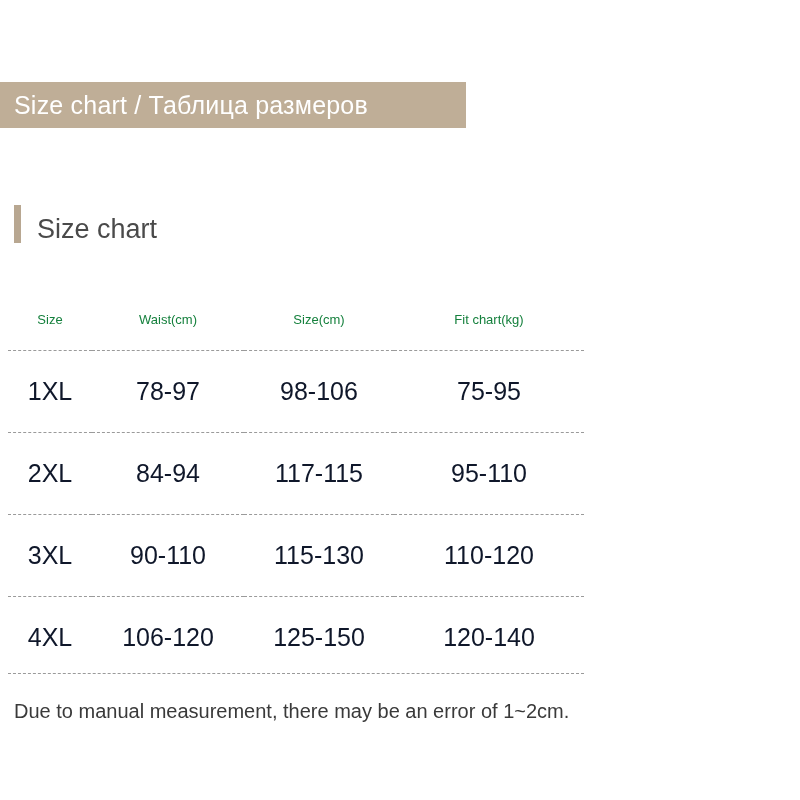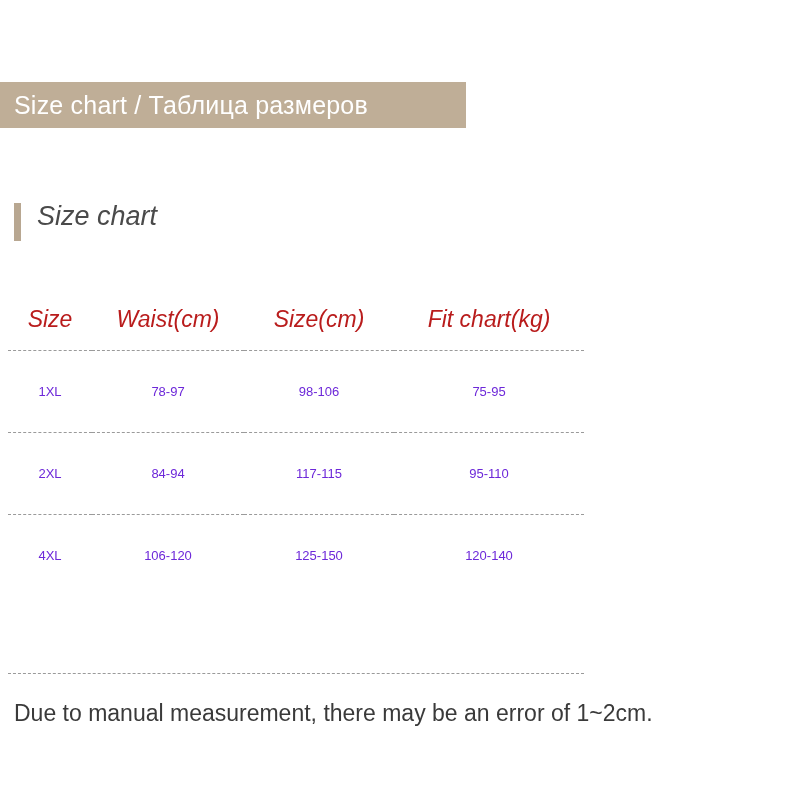--- a/index.html
+++ b/index.html
@@ -41,23 +41,22 @@
     letter-spacing: 0.2px;
     white-space: nowrap;
   }
 
   
   .section-head {
     position: absolute;
     left: 14px;
     top: 203px;
     display: flex;
-    align-items: flex-start;
+    align-items: flex-end;
     height: 40px;
-    font-style: italic;
   }
   .accent-bar {
     width: 7px;
     height: 38px;
     background: #b8a791;
     margin-right: 16px;
   }
   .section-title {
     font-size: 27px;
     color: #4a4a4a;
@@ -74,30 +73,29 @@
   }
   table.size-table {
     border-collapse: collapse;
     width: 100%;
     table-layout: fixed;
   }
   table.size-table th,
   table.size-table td {
     text-align: center;
     font-weight: 400;
-    color: #6d28d9;
-    font-size: 13px;
+    color: #0f172a;
+    font-size: 25px;
     padding: 0;
   }
   table.size-table th {
     height: 62px;
     vertical-align: middle;
-    font-size: 23px;
-    color: #b91c1c;
-    font-style: italic;
+    font-size: 13px;
+    color: #15803d;
   }
   table.size-table tbody tr td {
     height: 81px;
     vertical-align: middle;
     border-top: 1px dashed #9a9a9a;
   }
   
   col.c0 { width: 84px; }
   col.c1 { width: 152px; }
   col.c2 { width: 150px; }
@@ -110,21 +108,21 @@
     top: 673px;
     width: 576px;
     border-top: 1px dashed #9a9a9a;
     height: 0;
   }
 
   .footnote {
     position: absolute;
     left: 14px;
     top: 700px;
-    font-size: 23px;
+    font-size: 20px;
     color: #3a3a3a;
     white-space: nowrap;
   }
 </style>
 </head>
 <body>
 
 <div class="page">
 
   <div class="banner">
@@ -159,20 +157,26 @@
           <td>98-106</td>
           <td>75-95</td>
         </tr>
         <tr>
           <td>2XL</td>
           <td>84-94</td>
           <td>117-115</td>
           <td>95-110</td>
         </tr>
         <tr>
+          <td>3XL</td>
+          <td>90-110</td>
+          <td>115-130</td>
+          <td>110-120</td>
+        </tr>
+        <tr>
           <td>4XL</td>
           <td>106-120</td>
           <td>125-150</td>
           <td>120-140</td>
         </tr>
       </tbody>
     </table>
   </div>
 
   <div class="table-bottom-rule"></div>

